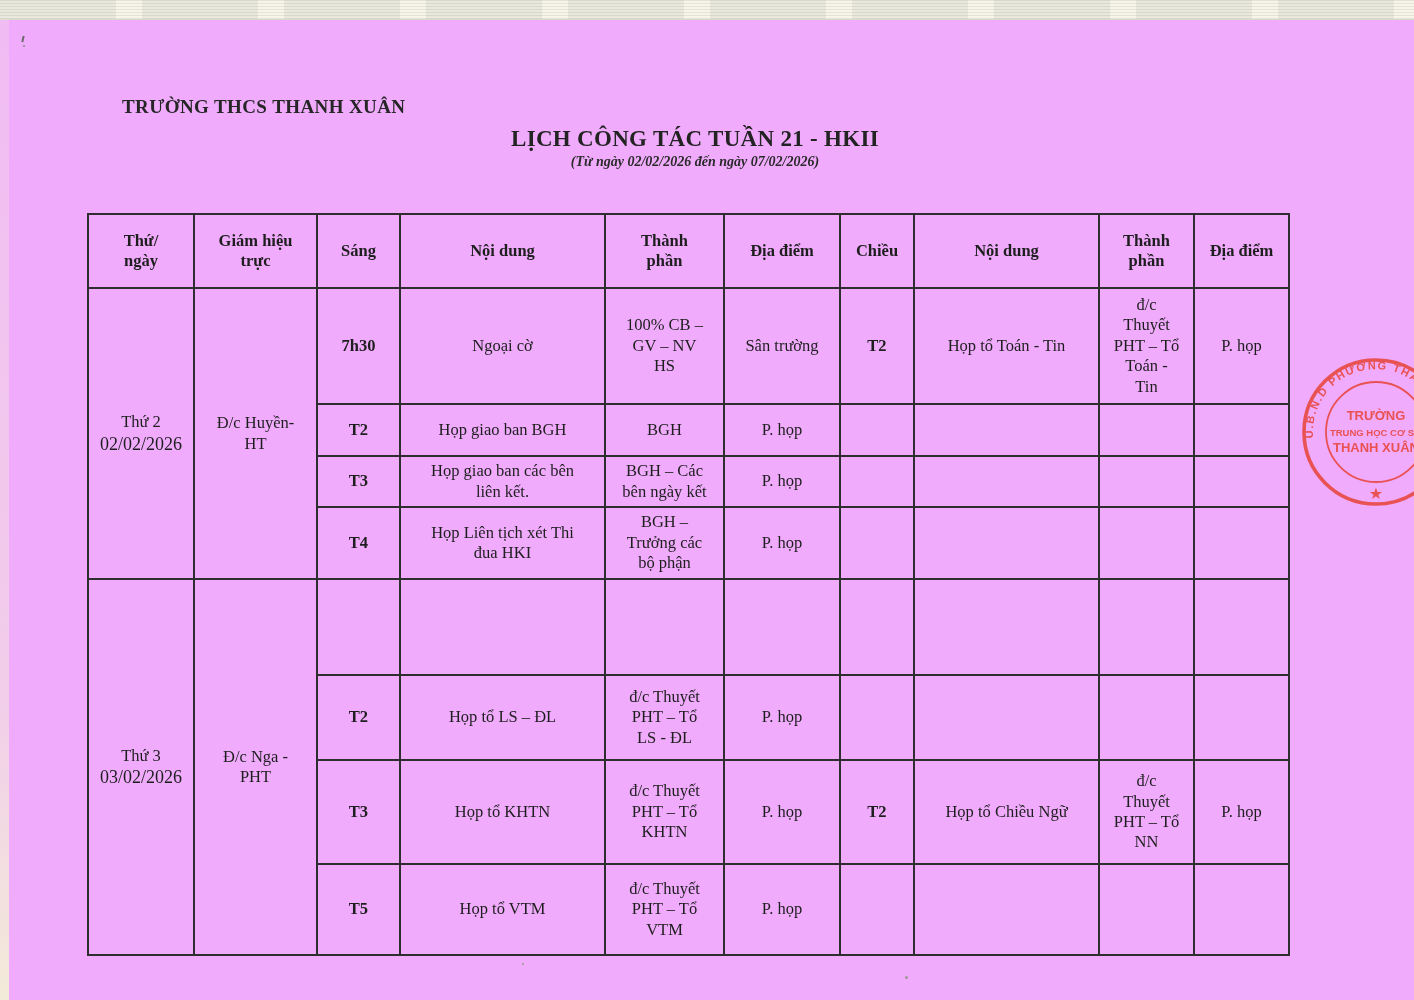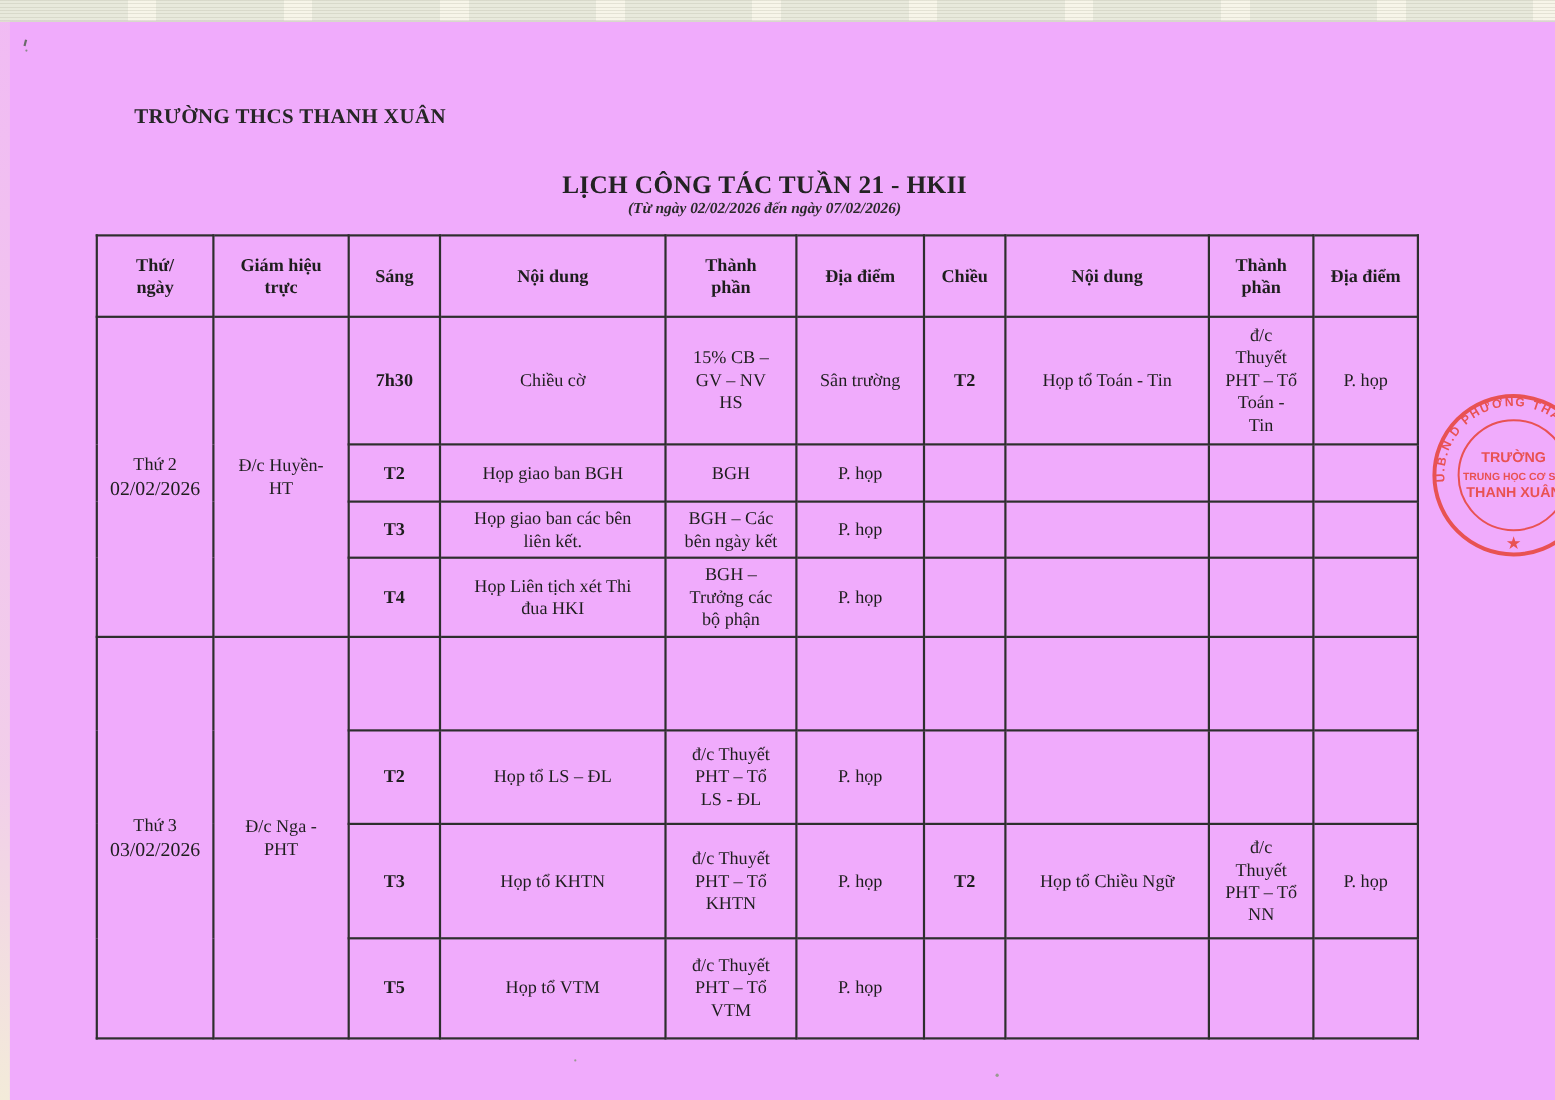--- a/index.html
+++ b/index.html
@@ -26,21 +26,21 @@
   }
   .scan-mark{position:absolute;left:22px;top:36px;width:6px;height:12px;}
   .scan-mark .s1{position:absolute;left:0;top:0;width:2px;height:6px;background:#6a6a6a;transform:rotate(14deg);}
   .scan-mark .s2{position:absolute;left:1px;top:9px;width:2px;height:2px;background:#8a8a8a;border-radius:50%;}
   .speck{position:absolute;background:#9a9a92;border-radius:50%;}
 
   .school-name{
     position:absolute;left:122px;top:96px;
     font-size:19px;font-weight:bold;letter-spacing:.4px;color:#262626;
   }
-  .title-wrap{position:absolute;left:0;top:126px;width:1390px;text-align:center;margin-top:29px;}
+  .title-wrap{position:absolute;left:0;top:126px;width:1390px;text-align:center;}
   .doc-title{font-size:23px;font-weight:bold;letter-spacing:.3px;color:#232323;}
   .doc-subtitle{font-size:14px;font-weight:bold;font-style:italic;margin-top:2px;color:#2a2a2a;}
 
   table.sched{
     position:absolute;left:87px;top:213px;
     width:1201px;table-layout:fixed;border-collapse:collapse;
     font-size:16.5px;color:#1e1e1e;
   }
   table.sched,table.sched th,table.sched td{border:2px solid #2e2e2e;}
   table.sched{border-width:2.5px;padding-left:39px;}
@@ -48,21 +48,21 @@
     padding:1px 3px;text-align:center;vertical-align:middle;
     white-space:pre-line;line-height:1.24;overflow:hidden;
   }
   table.sched th{font-weight:bold;font-size:16.5px;}
   .time{font-weight:bold;}
   .left{text-align:left;padding-left:6px;}
   .vtop{vertical-align:top;padding-top:6px;}
   .low{vertical-align:bottom;padding-bottom:16px;}
   .date{font-size:18px;}
   .h74{height:74px;}.h116{height:116px;}.h52{height:52px;}.h51{height:51px;}
-  .h72{height:72px;}.h85{height:85px;}.h85b{height:85px;}.h104{height:104px;}.h91{height:91px;}
+  .h72{height:72px;}.h85{height:96px;}.h85b{height:85px;}.h104{height:104px;}.h91{height:91px;}
 
   .stamp{position:absolute;left:1298px;top:352px;width:170px;height:170px;opacity:.88;}
   .stamp svg{display:block;}
 </style>
 </head>
 <body>
 
 <div class="page">
 
   <div class="scan-strip"></div>
@@ -111,22 +111,22 @@
       <th>Thành
 phần</th>
       <th>Địa điểm</th>
     </tr>
 
     <tr class="h116">
       <td rowspan="4"><span>Thứ 2</span><br><span class="date">02/02/2026</span></td>
       <td rowspan="4">Đ/c Huyền-
 HT</td>
       <td class="time">7h30</td>
-      <td>Chiều cờ</td>
-      <td>15% CB –
+      <td>Ngoại cờ</td>
+      <td>100% CB –
 GV – NV
 HS</td>
       <td>Sân trường</td>
       <td class="time">T2</td>
       <td>Họp tổ Toán - Tin</td>
       <td>đ/c
 Thuyết
 PHT – Tổ
 Toán -
 Tin</td>

